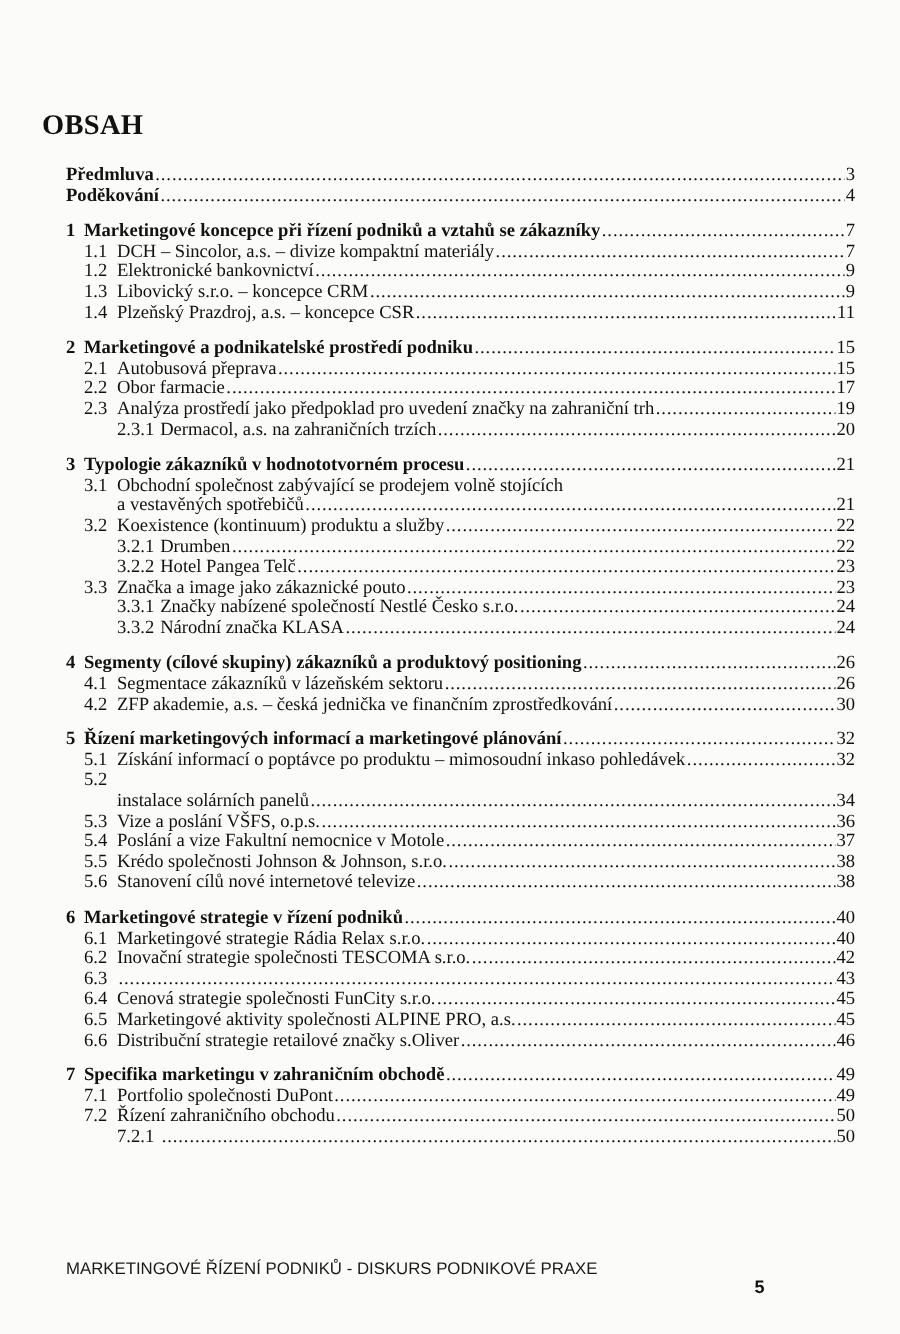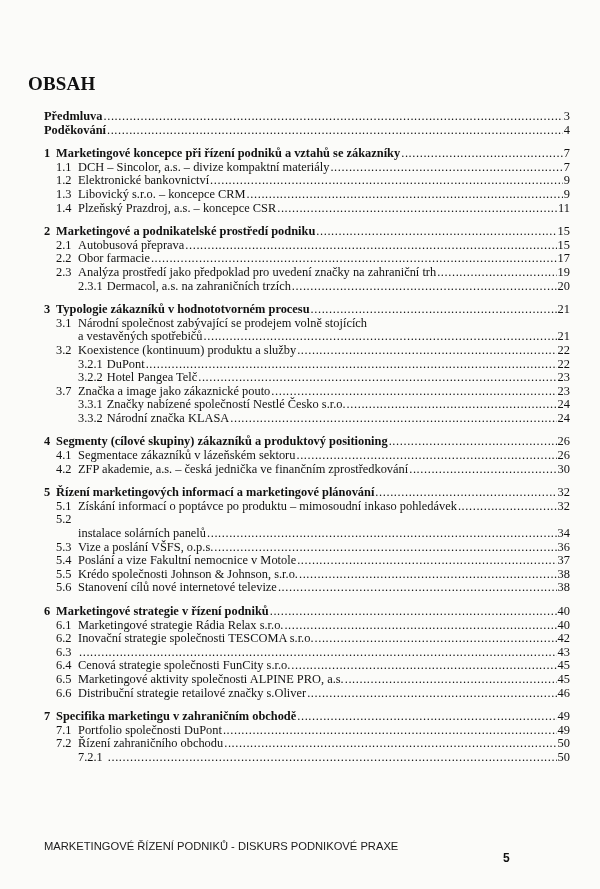--- a/index.html
+++ b/index.html
@@ -137,49 +137,49 @@
     <div class="gap"></div>
 
     <div class="row bold l1">
       <span class="num">3</span>
       <span class="label">Typologie zákazníků v hodnototvorném procesu</span>
       <span class="dots"></span>
       <span class="page-num">21</span>
     </div>
     <div class="row l2 nodots">
         <span class="num">3.1</span>
-        <span class="label">Národní společnost zabývající se prodejem volně stojících</span>
+        <span class="label">Obchodní společnost zabývající se prodejem volně stojících</span>
         <span class="dots"></span>
         <span class="page-num"></span>
       </div>
     <div class="row cont">
         <span class="label">a vestavěných spotřebičů</span>
         <span class="dots"></span>
         <span class="page-num">21</span>
       </div>
     <div class="row l2">
         <span class="num">3.2</span>
         <span class="label">Koexistence (kontinuum) produktu a služby</span>
         <span class="dots"></span>
         <span class="page-num">22</span>
       </div>
     <div class="row l3">
         <span class="num">3.2.1</span>
-        <span class="label">DuPont</span>
+        <span class="label">Drumben</span>
         <span class="dots"></span>
         <span class="page-num">22</span>
       </div>
     <div class="row l3">
         <span class="num">3.2.2</span>
         <span class="label">Hotel Pangea Telč</span>
         <span class="dots"></span>
         <span class="page-num">23</span>
       </div>
     <div class="row l2">
-        <span class="num">3.7</span>
+        <span class="num">3.3</span>
         <span class="label">Značka a image jako zákaznické pouto</span>
         <span class="dots"></span>
         <span class="page-num">23</span>
       </div>
     <div class="row l3">
         <span class="num">3.3.1</span>
         <span class="label">Značky nabízené společností Nestlé Česko s.r.o.</span>
         <span class="dots"></span>
         <span class="page-num">24</span>
       </div>

